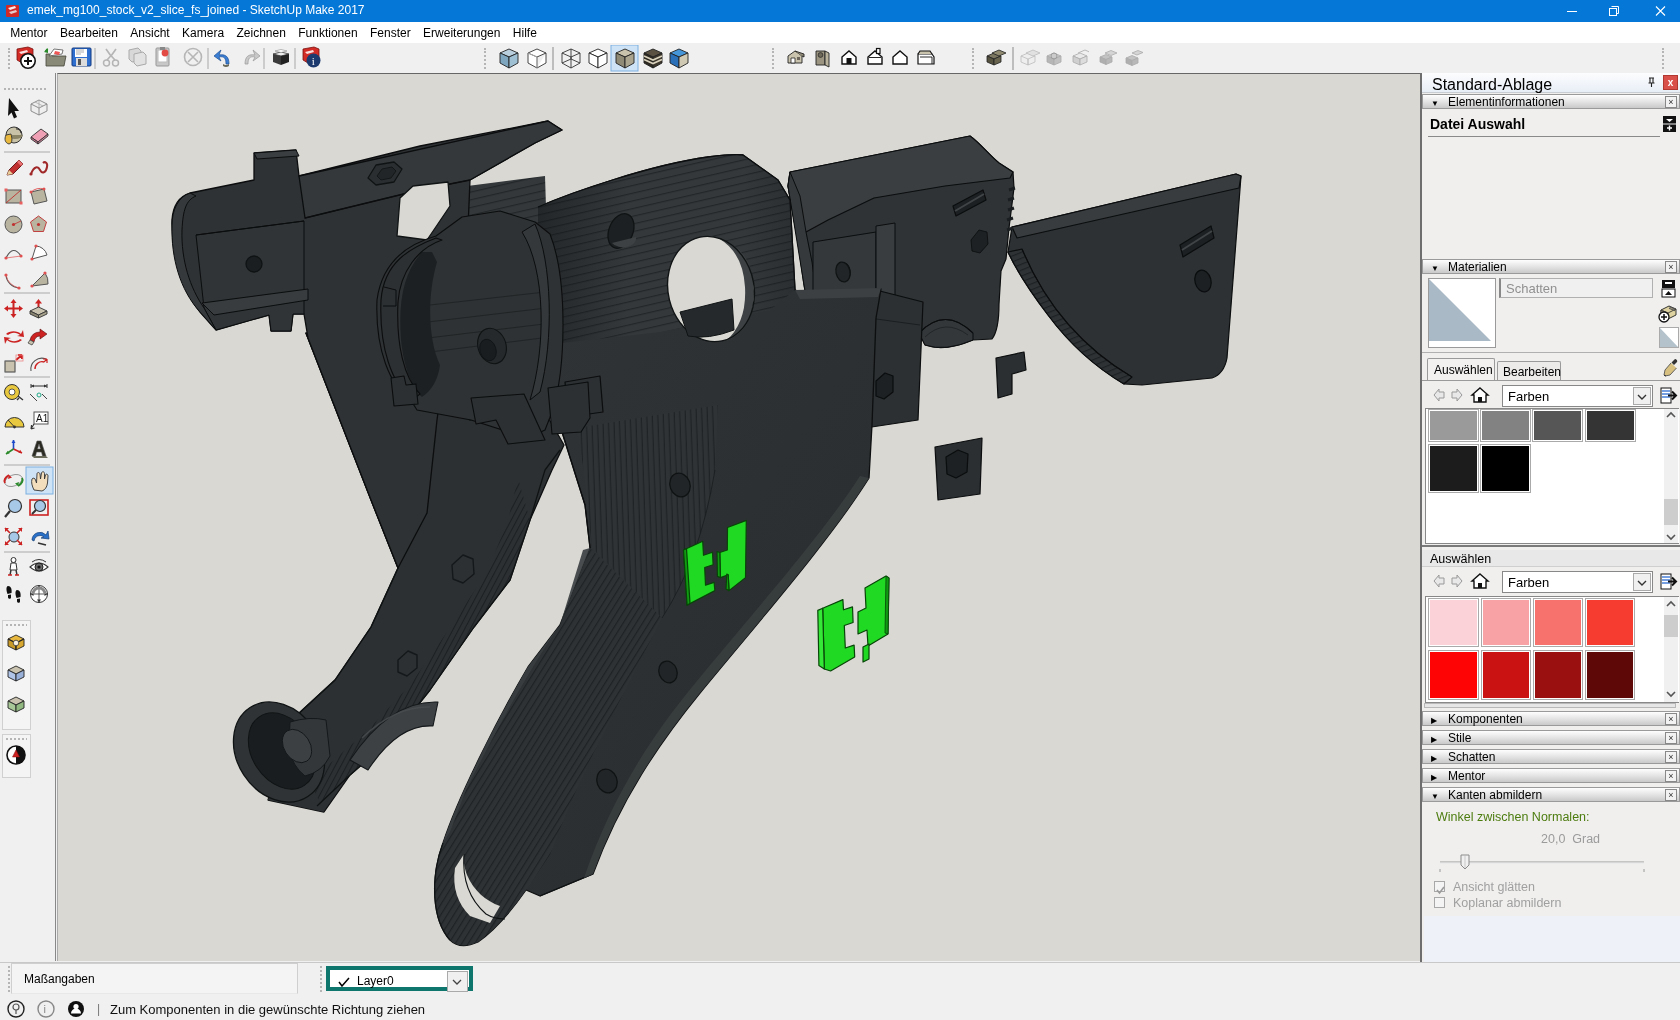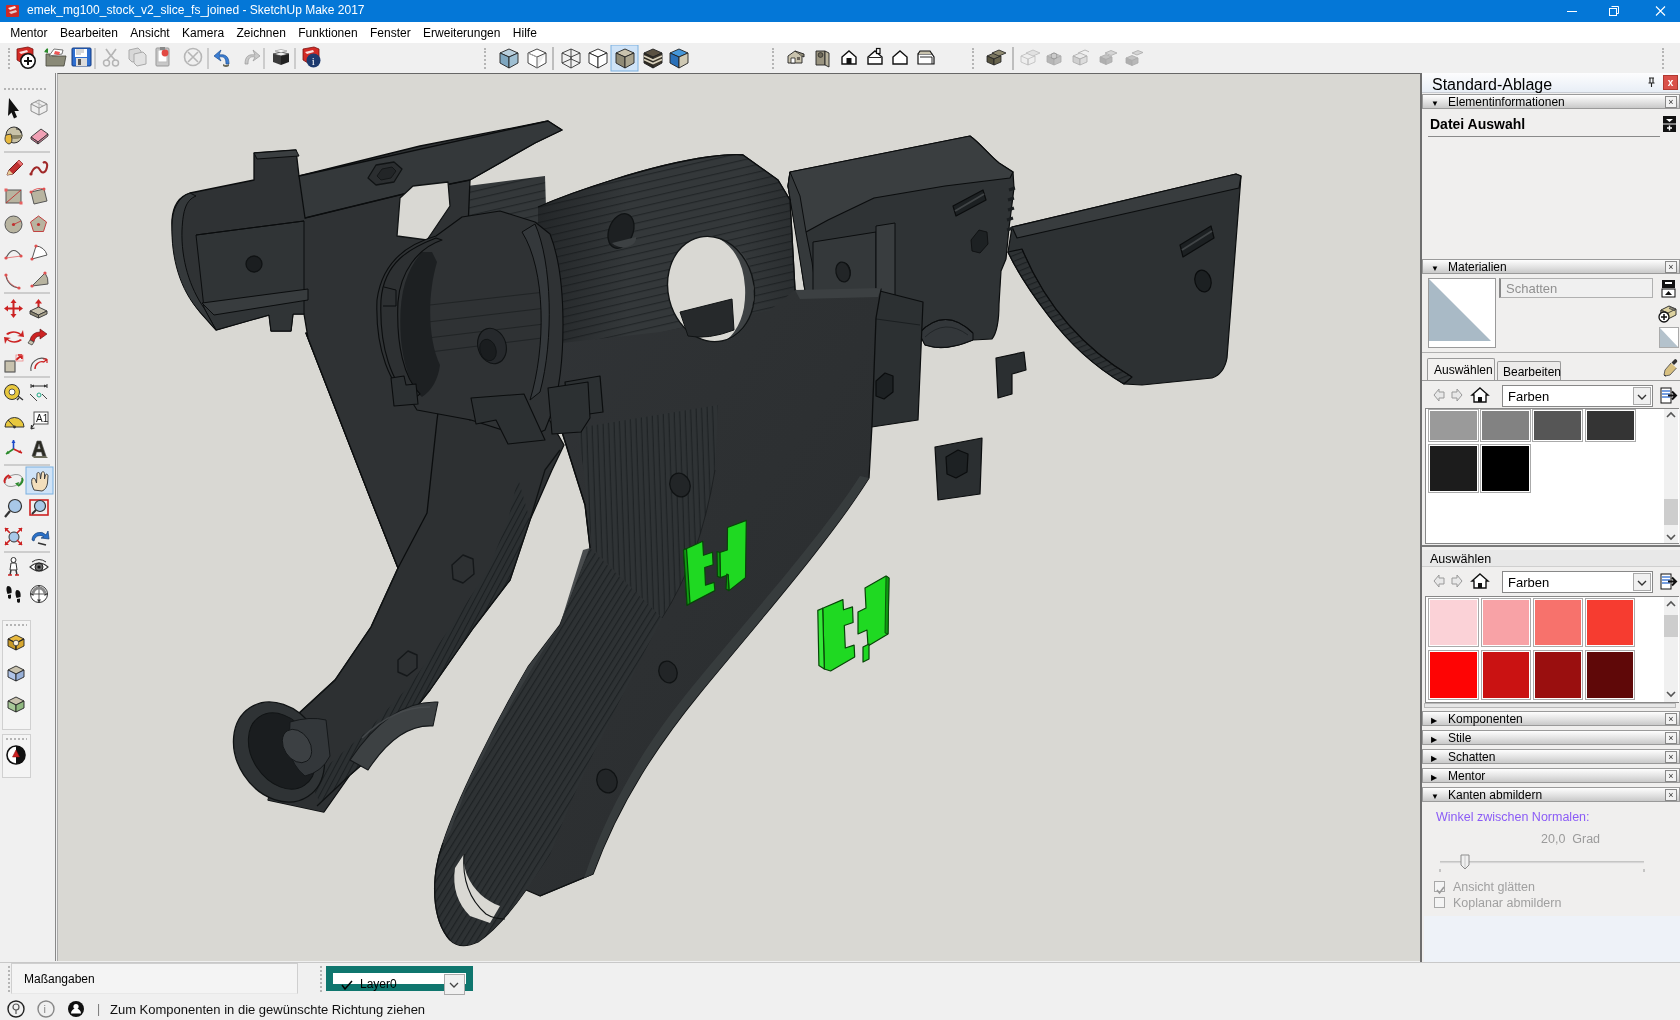--- a/index.html
+++ b/index.html
@@ -885,21 +885,21 @@
 <div class="hdr" style="position:absolute;left:1422px;top:768px;width:258px;">
   <span class="tri">▶</span>
     <span class="lbl">Mentor</span>
     <span class="xb">×</span>
 </div>
 <div class="hdr" style="position:absolute;left:1422px;top:787px;width:258px;">
   <span class="tri">▼</span>
     <span class="lbl">Kanten abmildern</span>
     <span class="xb">×</span>
 </div>
-<div style="position:absolute;left:1436px;top:810px;font-size:12.5px;color:#8b5cf6;">Winkel zwischen Normalen:</div>
+<div style="position:absolute;left:1436px;top:810px;font-size:12.5px;color:#4d7c0f;">Winkel zwischen Normalen:</div>
 <div style="position:absolute;left:1541px;top:832px;font-size:12.5px;color:#9b9b9b;">20,0&nbsp; Grad</div>
 <svg style="position:absolute;left:1436px;top:852px" width="212" height="24" viewBox="0 0 212 24">
   <path d="M4 10 h204" stroke="#9a9a9a" stroke-width="1"></path>
   <path d="M4 11 h204" stroke="#e8e8e8" stroke-width="1"></path>
   <path d="M4 17 v3 M208 17 v3" stroke="#9a9a9a" stroke-width="1"></path>
   <path d="M25 3 h8 v10 l-4 4 l-4 -4 Z" fill="#f0f0f0" stroke="#8a8a8a"></path>
     <path d="M29 4 v12" stroke="#c8c8c8"></path>
 </svg>
 <div style="position:absolute;left:1434px;top:881px;width:11px;height:11px;background:#f4f4f4;border:1px solid #a8a8a8;">
   <svg width="11" height="11">
@@ -909,21 +909,21 @@
 <div style="position:absolute;left:1453px;top:880px;font-size:12.5px;color:#a0a0a0;">Ansicht glätten</div>
 <div style="position:absolute;left:1434px;top:897px;width:11px;height:11px;background:#f4f4f4;border:1px solid #a8a8a8;"></div>
 <div style="position:absolute;left:1453px;top:896px;font-size:12.5px;color:#a0a0a0;">Koplanar abmildern</div>
 <div style="position:absolute;left:1424px;top:916px;width:256px;height:46px;background:#eef2f8;"></div>
 <div id="bottombar"></div>
 <div class="grip" style="left:8px; top:966px; height:26px;"></div>
 <div style="position:absolute; left:11px; top:963px; width:287px; height:31px; background:#f4f4f4; border:1px solid #cfcfcf; border-bottom-color:#e8e8e8;">
   <div style="position:absolute; left:12px; top:8px; font-size:12px; color:#000;">Maßangaben</div>
 </div>
 <div class="grip" style="left:320px; top:966px; height:26px;"></div>
-<div style="position:absolute; left:326px; top:966px; width:147px; height:25px; background:#fff; border:7px solid #0f766e;">
+<div style="position:absolute; left:326px; top:966px; width:147px; height:25px; background:#fff; border:4px solid #0f766e;">
   <svg width="12" height="10" style="position:absolute;left:8px;top:7px" viewBox="0 0 12 10">
       <path d="M1 5 l3 4 l7 -8" stroke="#000" stroke-width="1.5" fill="none"></path>
     </svg>
   <div style="position:absolute; left:27px; top:4px; font-size:12px;">Layer0</div>
   <div style="position:absolute; right:1px; top:1px; width:21px; height:21px; background:#f0f0f0; border:1px solid #aaa;">
     <svg width="10" height="6" style="position:absolute;left:4px;top:7px" viewBox="0 0 10 6">
         <path d="M1 1 l4 4 l4 -4" stroke="#444" stroke-width="1.3" fill="none"></path>
       </svg>
   </div>
 </div>

